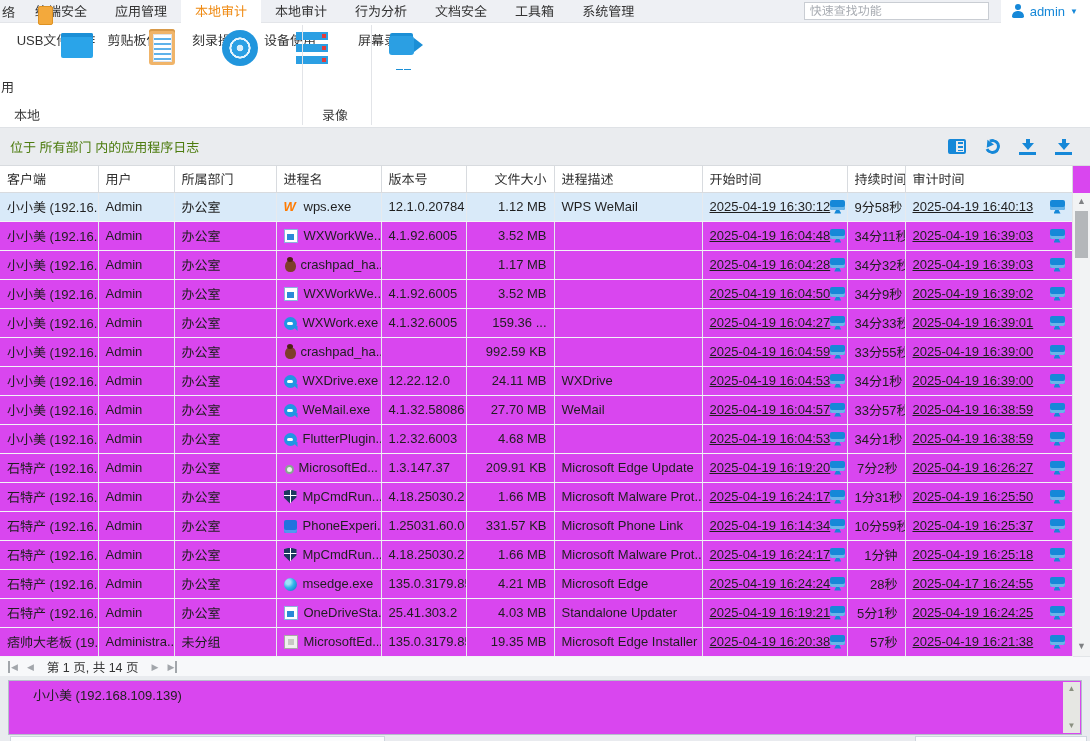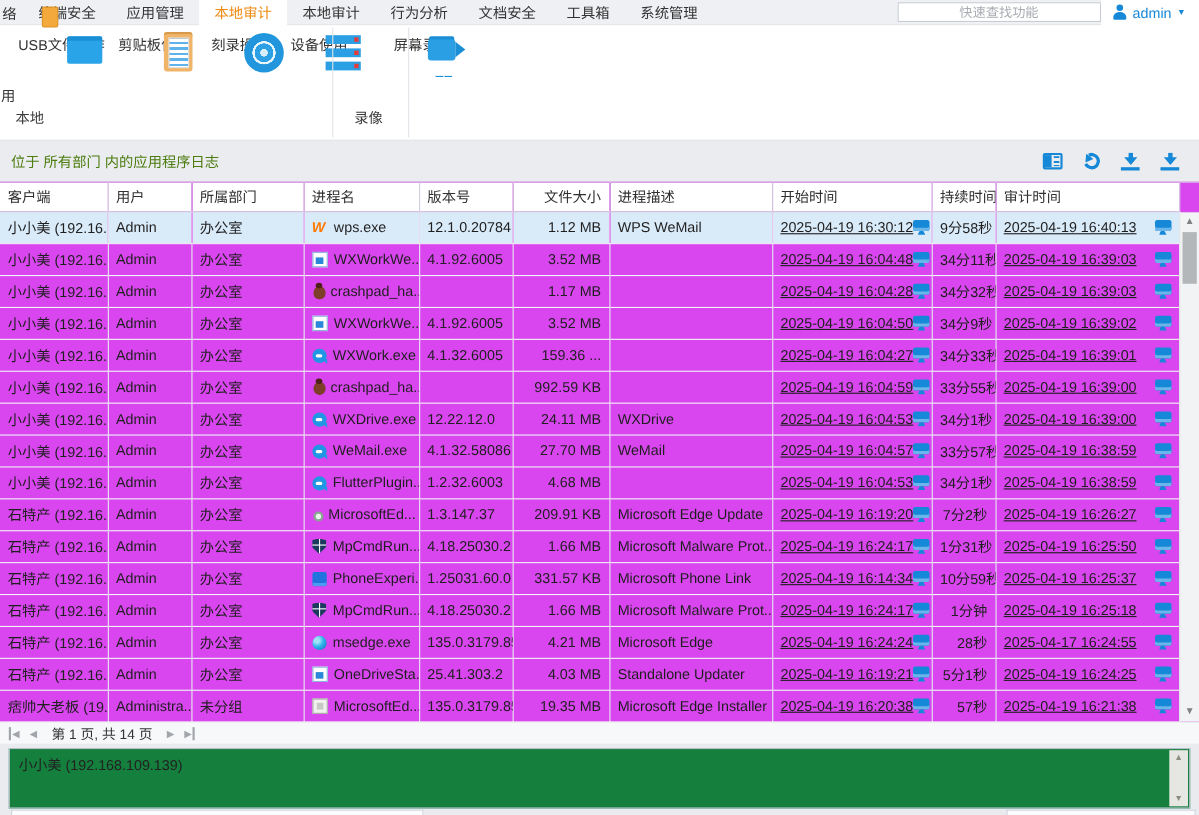--- a/index.html
+++ b/index.html
@@ -10,43 +10,43 @@
 
   
   .menubar { display:flex; align-items:center; height:23px; background:#eef0f4;
     border-bottom:1px solid #e3e5e9; position:relative; }
   .menubar .partial { color:#333; padding:0 6px 0 2px; }
   .tabs { display:flex; height:23px; align-items:center; }
   .tab { padding:0 14px; height:23px; line-height:23px; color:#333; cursor:default; white-space:nowrap; }
   .tab.active { background:#fff; color:#ef8a12; }
   .mb-spacer { flex:1; }
   .searchbox { width:185px; height:18px; border:1px solid #c9cdd3; background:#fff;
-    font-size:12px; padding:0 5px; color:#444; outline:none;
-    font-family:inherit;text-align:center; }
+    font-size:12px; padding:0 5px; color:#444; margin-right:12px; outline:none;
+    font-family:inherit; }
   .searchbox::placeholder { color:#a9adb3; }
   .adminzone { display:flex; align-items:center; gap:5px; background:#fff; height:23px;
     padding:0 12px 0 10px; }
   .user-ic { width:14px; height:14px; position:relative; }
   .user-ic::before { content:""; position:absolute; left:4px; top:0; width:6px; height:6px;
     border-radius:50%; background:#1688d8; }
   .user-ic::after { content:""; position:absolute; left:1px; top:7px; width:12px; height:7px;
     border-radius:6px 6px 2px 2px; background:#1688d8; }
   .admin-label { color:#1688d8; }
   .admin-caret { color:#1688d8; font-size:8px; }
 
   
   .ribbon { position:relative; height:105px; background:#fff; border-bottom:1px solid #dfe2e6; }
   .ribbon-items { display:flex; align-items:flex-start; height:85px; padding-top:4px; }
   .rib-partial { width:14px; text-align:right; padding-top:50px; color:#333; }
   .ritem { width:84px; text-align:center; cursor:default; }
   .ritem.narrow { width:72px; }
   .ritem .rlabel { display:block; margin-top:3px; color:#333; white-space:nowrap; }
   .rib-divider { position:absolute; top:2px; bottom:2px; width:1px; background:#e2e4e8; }
   .rib-div1 { left:302px; } .rib-div2 { left:371px; }
-  .rib-groups { position:absolute; bottom:12px; left:0; right:0; height:18px; color:#3c3c3c; }
+  .rib-groups { position:absolute; bottom:4px; left:0; right:0; height:18px; color:#3c3c3c; }
   .grp-local { position:absolute; left:14px; }
   .grp-record { position:absolute; left:322px; }
 
   
   .ric { width:44px; height:42px; position:relative; margin:0 auto; }
   .ric-usb::before { content:""; position:absolute; left:5px; top:6px; width:32px; height:25px;
     background:#2aa4e9; border-radius:2px; box-shadow:inset 0 4px 0 #1b8fd6; }
   .ric-usb::after { content:""; position:absolute; right:3px; bottom:2px; width:13px; height:17px;
     background:#f3a93c; border:1px solid #de9222; border-radius:2px; }
   .ric-clip::before { content:""; position:absolute; left:9px; top:2px; width:26px; height:36px;
@@ -146,21 +146,21 @@
   .pagination { height:20px; background:#f7f8fa; border-top:1px solid #e2e5e8;
     display:flex; align-items:center; gap:9px; padding:0 8px; font-size:12.5px; color:#333; }
   .pg-btn { color:#a2a6ab; font-size:9px; cursor:pointer; line-height:12px; }
   .pg-edge { border-left:2px solid #a2a6ab; padding-left:1px; }
   .pg-edge-r { border-right:2px solid #a2a6ab; padding-right:1px; }
   .pg-text { margin:0 4px; }
 
   
   .bottombar { position:absolute; left:0; right:0; bottom:0; top:676px; background:#e9ebef; }
   .detailbox { position:absolute; left:8px; right:8px; top:4px; height:55px;
-    border:1px solid #b4bfca; background:#15803d; }
+    border:1px solid #b4bfca; background:#d946ef;padding-left:16px; }
   .detail-text { padding:4px 8px; color:#222; }
   .d-scroll { position:absolute; right:1px; top:1px; bottom:1px; width:17px; background:#e6e7e3; }
   .d-up, .d-down { position:absolute; left:0; right:0; height:14px; color:#8a9080; font-size:8px;
     text-align:center; line-height:14px; cursor:pointer; }
   .d-up { top:0; } .d-down { bottom:0; }
   .sliver { position:absolute; top:60px; height:6px; background:#fbfcfd;
     border:1px solid #cdd5de; border-bottom:none; }
   .sliver-l { left:10px; width:375px; }
   .sliver-r { left:915px; width:172px; }
 </style>

